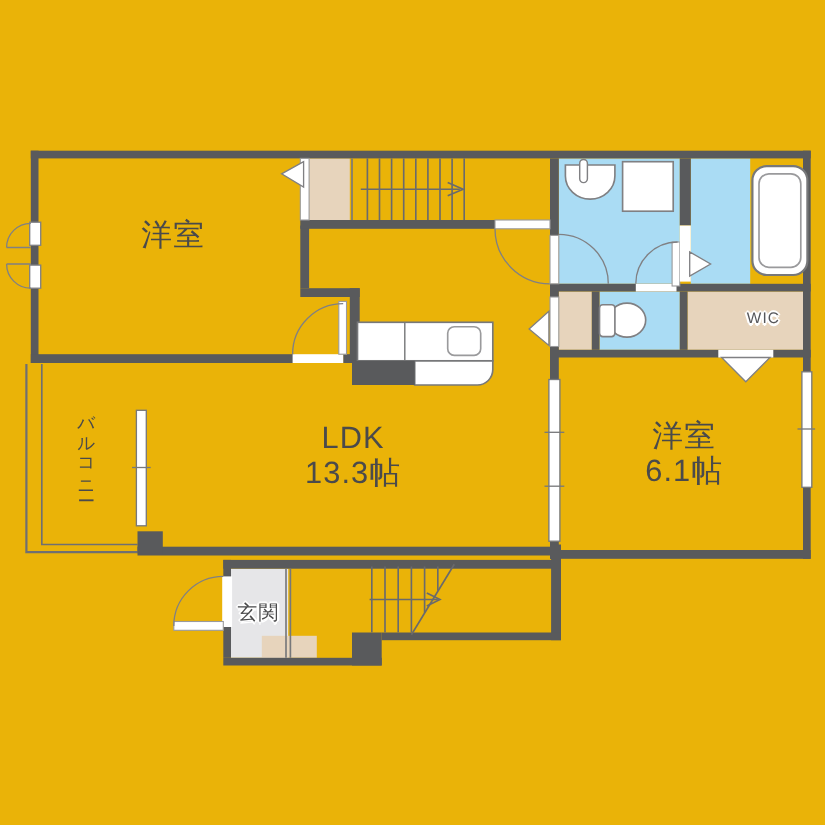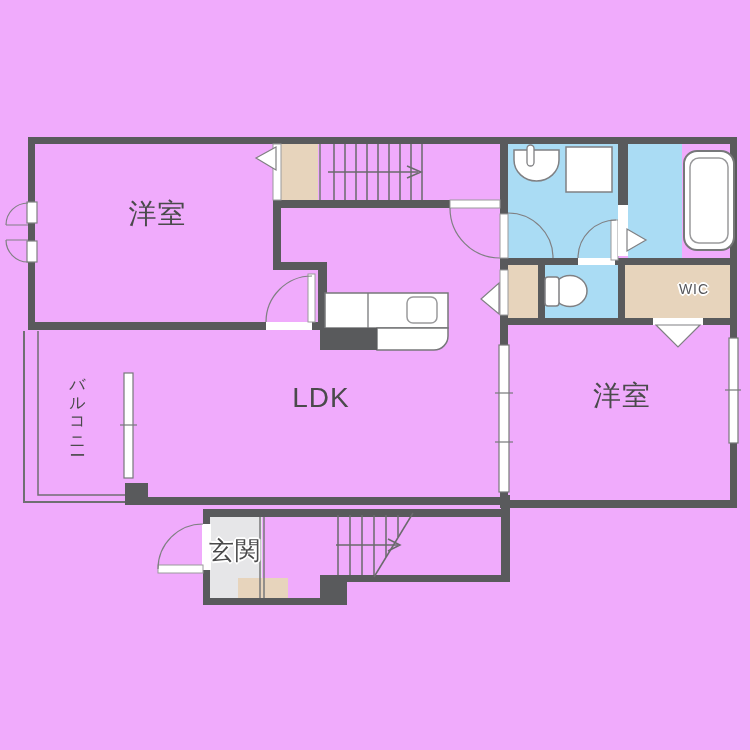--- a/index.html
+++ b/index.html
@@ -1,16 +1,16 @@
 <!DOCTYPE html>
 <html><head>
 <meta charset="utf-8">
 <style>
   html,body{margin:0;padding:0;background:#ffffff;}
-  #plan{position:relative;width:750px;height:750px;background:#f0abfc;overflow:hidden;
+  #plan{position:relative;width:750px;height:750px;background:#eab308;overflow:hidden;
         font-family:"Liberation Sans","DejaVu Sans",sans-serif;}
   #plan svg{position:absolute;left:0;top:0;}
   .label{position:absolute;color:#4a4a4b;text-align:center;line-height:1.15;
          font-weight:500;letter-spacing:1px;}
   .room-main{font-size:28px;}
   .halo{text-shadow:-1px -1px 0 #fff,1px -1px 0 #fff,-1px 1px 0 #fff,1px 1px 0 #fff,
         0 2px 0 #fff,0 -2px 0 #fff,2px 0 0 #fff,-2px 0 0 #fff;}
   .vert{writing-mode:vertical-rl;text-orientation:mixed;}
 </style>
 </head>
@@ -196,24 +196,26 @@
     </g>
   </g>
 </svg>
 
   <div class="label room-main" style="left:60px;top:198px;width:195px;">
     <div>洋室</div>
   </div>
 
   <div class="label room-main" style="left:241px;top:382px;width:160px;">
     <div>LDK</div>
+    <div>13.3帖</div>
   </div>
 
   <div class="label room-main" style="left:542px;top:380px;width:160px;">
     <div>洋室</div>
+    <div>6.1帖</div>
   </div>
 
   <div class="label vert" style="left:68px;top:352px;height:110px;font-size:16px;letter-spacing:2px;">バルコニー</div>
 
-  <div class="label halo" style="left:206px;top:536px;width:58px;font-size:25px;">玄関</div>
+  <div class="label halo" style="left:206px;top:547px;width:58px;font-size:18px;">玄関</div>
 
   <div class="label halo" style="left:653px;top:281px;width:82px;font-size:14px;color:#55565a;">WIC</div>
 </div>
 
 </body></html>

